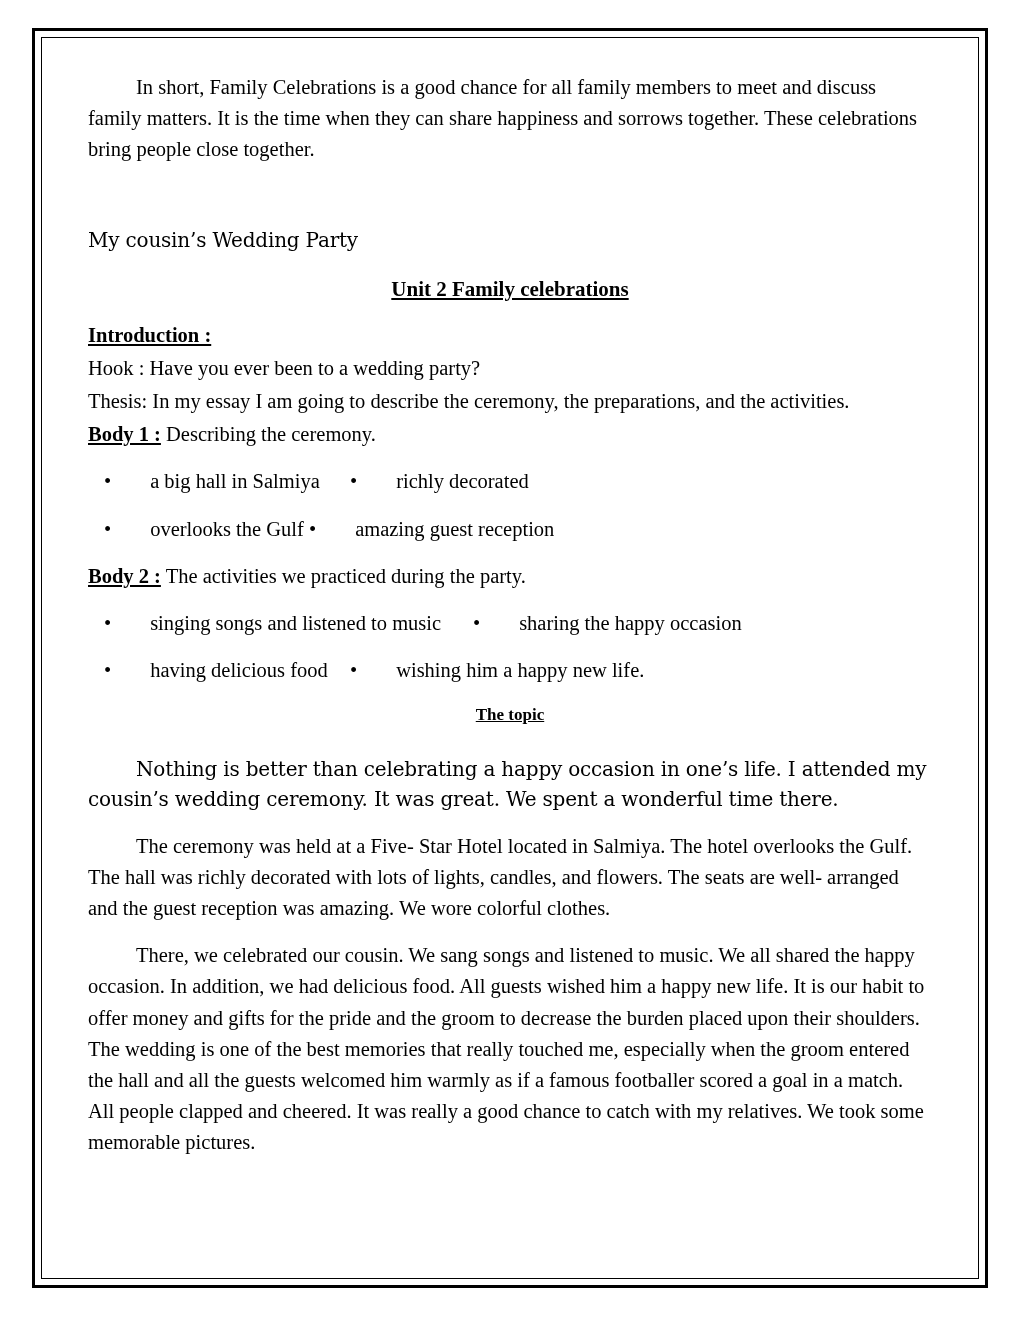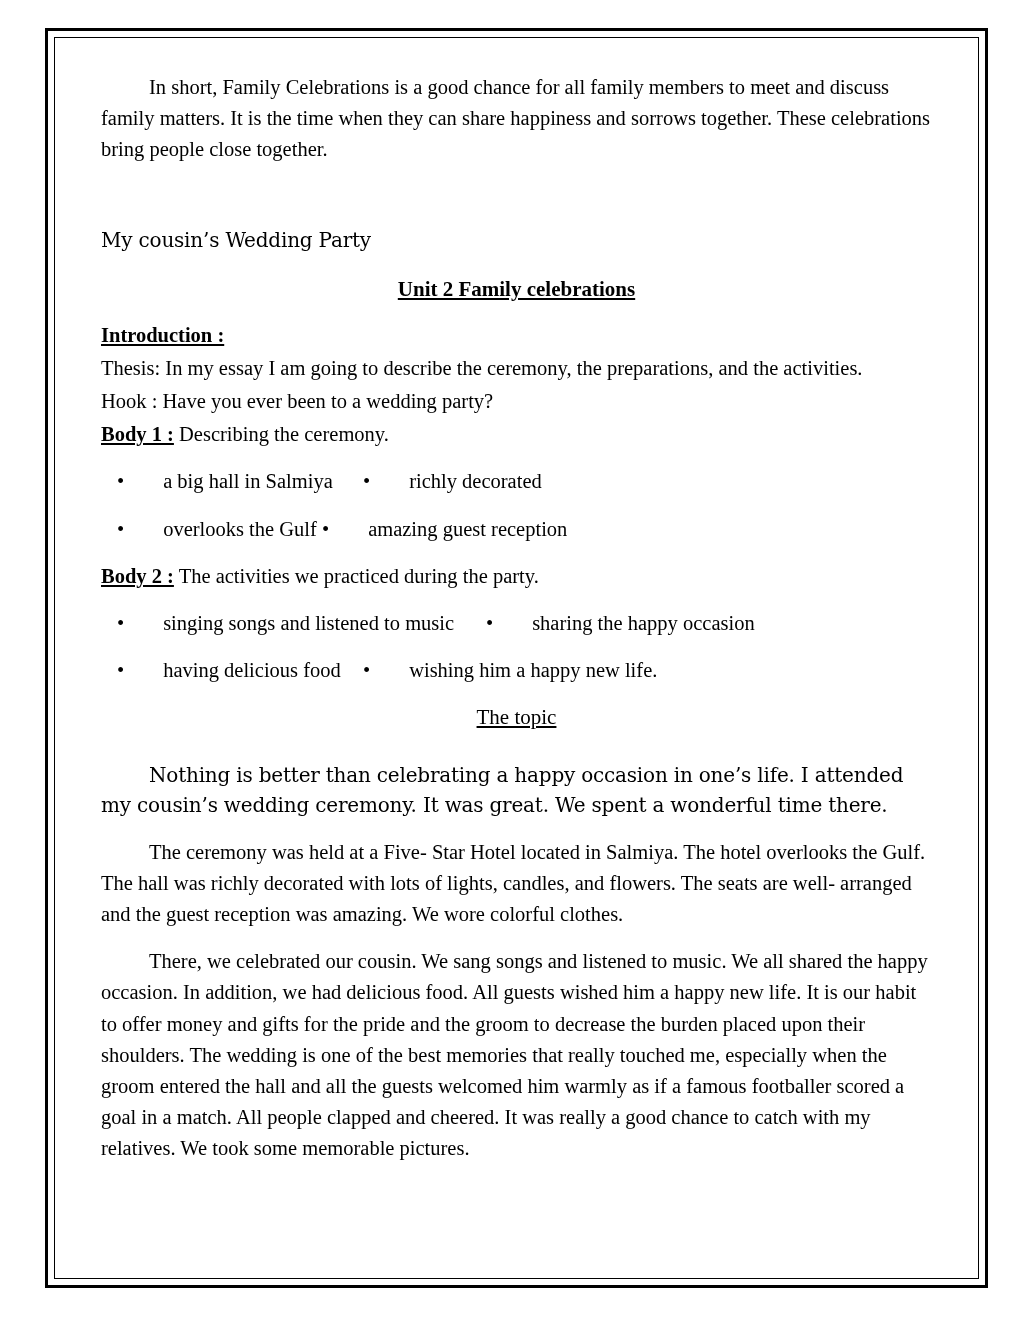--- a/index.html
+++ b/index.html
@@ -11,21 +11,21 @@
     width: 1020px;
     height: 1320px;
     font-family: "Liberation Serif", "DejaVu Serif", serif;
     color: #000000;
   }
   .page {
     position: relative;
     width: 1020px;
     height: 1320px;
     box-sizing: border-box;
-    padding: 28px 32px 32px 45px;
+    padding: 28px 32px 32px 32px;
     background: #ffffff;
   }
   .outer-border {
     position: relative;
     width: 100%;
     height: 100%;
     box-sizing: border-box;
     border: 3px solid #000000;
     padding: 6px;
   }
@@ -57,23 +57,23 @@
   .spacer-xs { height: 8px; }
   .title-line {
     text-align: center;
     font-weight: bold;
     text-decoration: underline;
     font-size: 21px;
     margin: 8px 0 14px 0;
   }
   .topic-line {
     text-align: center;
-    font-weight: normal;
+    font-weight: bold;
     text-decoration: underline;
-    font-size: 21px;
+    font-size: 17px;
     margin: 10px 0 0 0;
   }
   .label {
     font-weight: bold;
     text-decoration: underline;
   }
   .bullet-row {
     display: block;
     white-space: pre;
     margin: 16px;
@@ -97,23 +97,23 @@
         <div class="spacer-lg"></div>
 
         <p class="para handwriting">My cousin’s Wedding Party</p>
 
         <div class="spacer-xs"></div>
 
         <p class="title-line">Unit 2  Family celebrations</p>
 
         <p class="para label">Introduction :</p>
 
+        <p class="para">Hook : Have you ever been to a wedding party?</p>
+
         <p class="para">Thesis: In my essay I am going to describe the ceremony, the preparations, and the activities.</p>
-
-        <p class="para">Hook : Have you ever been to a wedding party?</p>
 
         <p class="para"><span class="label">Body 1 :</span> <span>Describing the ceremony.</span></p>
 
         <p class="para bullet-row">•	 a big hall in Salmiya	•	 richly decorated</p>
         <p class="para bullet-row">•	 overlooks the Gulf •	 amazing guest reception</p>
 
         <p class="para"><span class="label">Body 2 :</span> <span>The activities we practiced during the party.</span></p>
 
         <p class="para bullet-row">•	 singing songs and listened to music 	•	 sharing the happy occasion</p>
         <p class="para bullet-row">•	 having delicious food	•	 wishing him a happy new life.</p>

